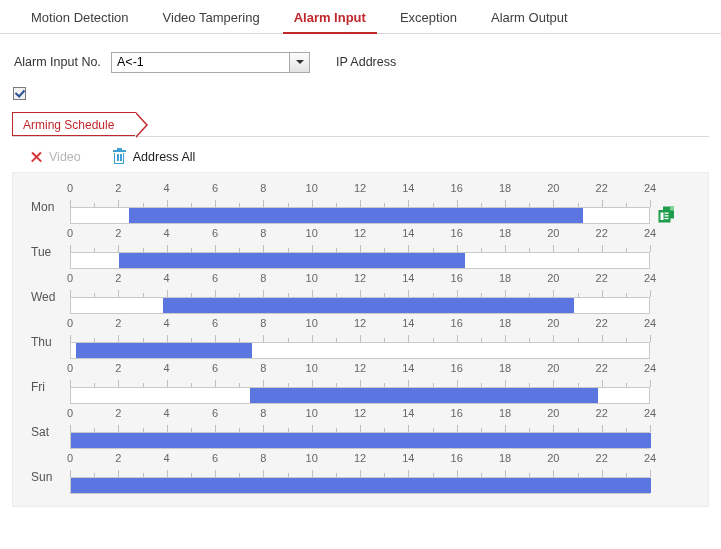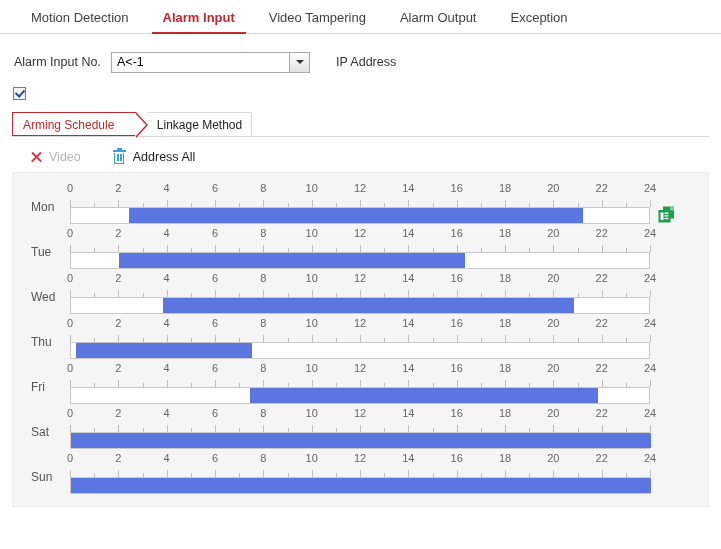--- a/index.html
+++ b/index.html
@@ -342,24 +342,24 @@
     width: 17px;
     height: 17px;
     cursor: pointer;
   }
 </style>
 </head>
 <body>
 
 <div class="tabstrip">
   <div class="tab">Motion Detection</div>
+  <div class="tab">Video Tampering</div>
   <div class="tab active">Alarm Input</div>
-  <div class="tab">Video Tampering</div>
+  <div class="tab">Exception</div>
   <div class="tab">Alarm Output</div>
-  <div class="tab">Exception</div>
 </div>
 
 <div class="form">
 
   <div class="form-row">
     <div class="lbl w1">Alarm Input No.</div>
     <div class="select-box">
       <span class="select-val">A&lt;-1</span>
       <span class="select-arrow">
           <i></i>
@@ -369,21 +369,20 @@
   </div>
 
 </div>
 
 <div class="chk-row">
   <span class="chkbox"></span>
 </div>
 
 <div class="subtabs">
   <div class="subtab subtab-arming">Arming Schedule</div>
-  <div class="subtab subtab-linkage">Linkage Method</div>
 </div>
 
 <div class="toolbar">
   <div class="tb-btn disabled">
     <span class="ic-x"></span>
     <span class="lbl-del">Video</span>
   </div>
   <div class="tb-btn">
     <span class="ic-trash">
       <span class="lid"></span>

